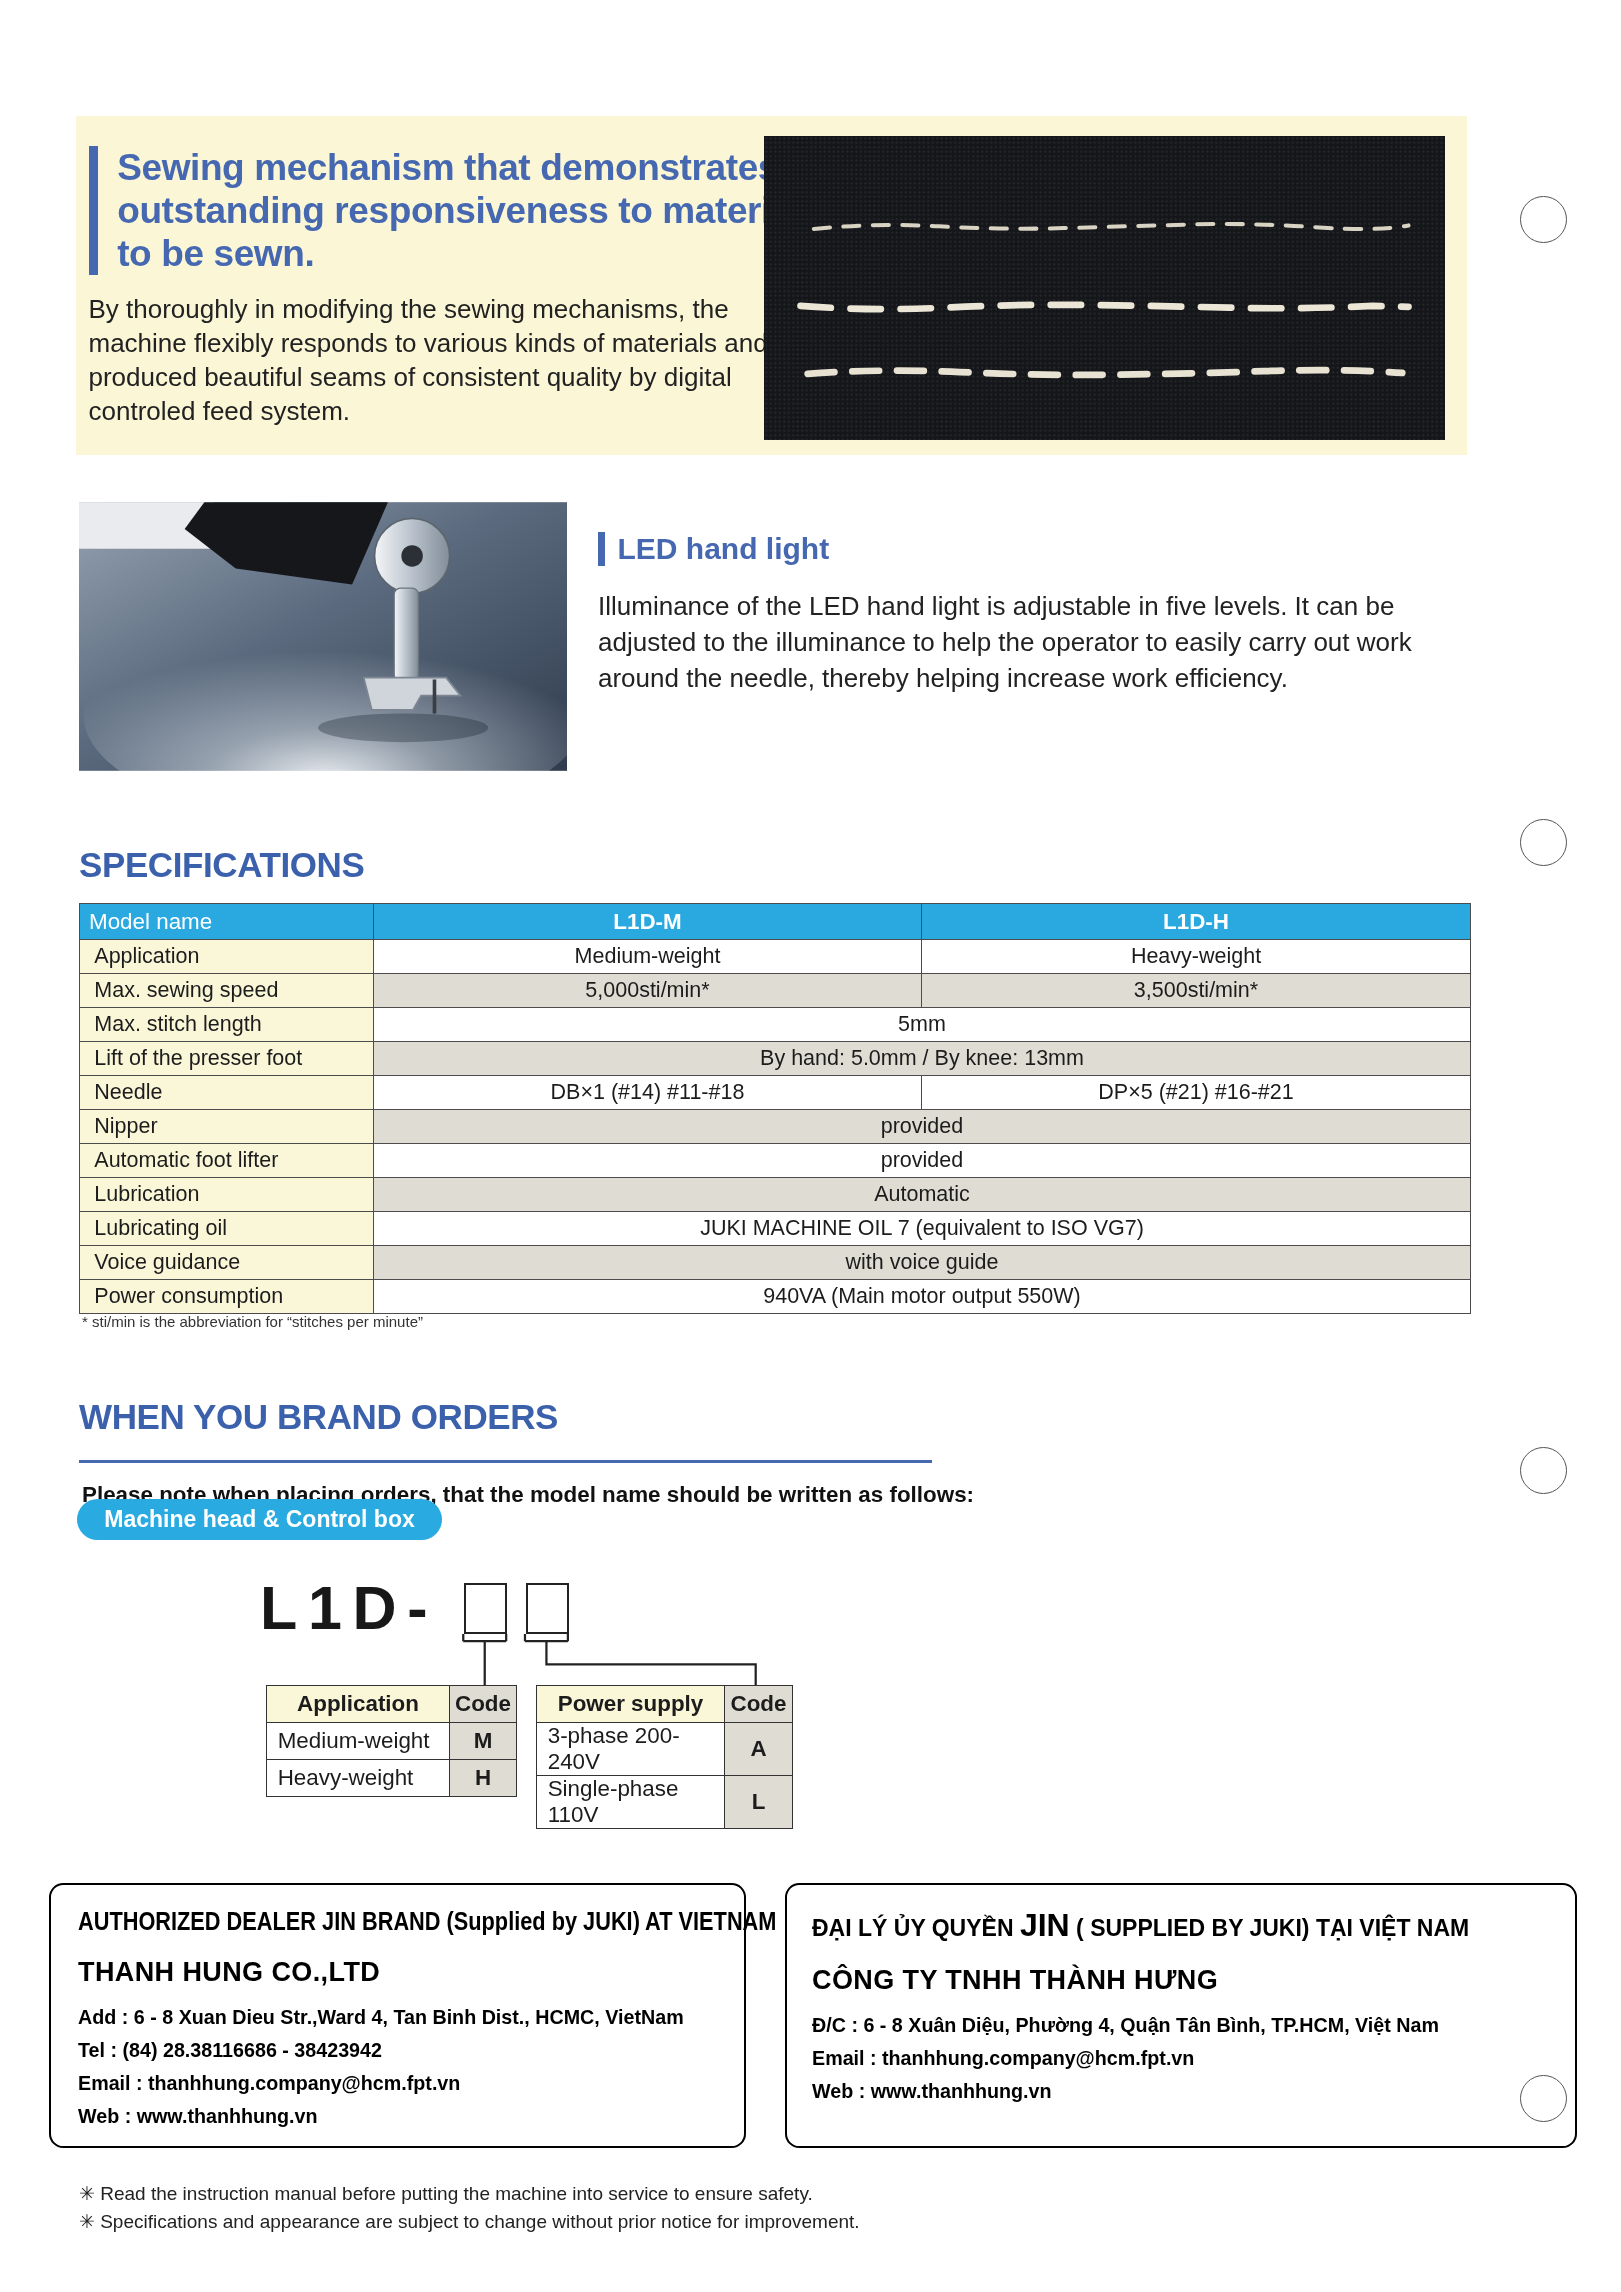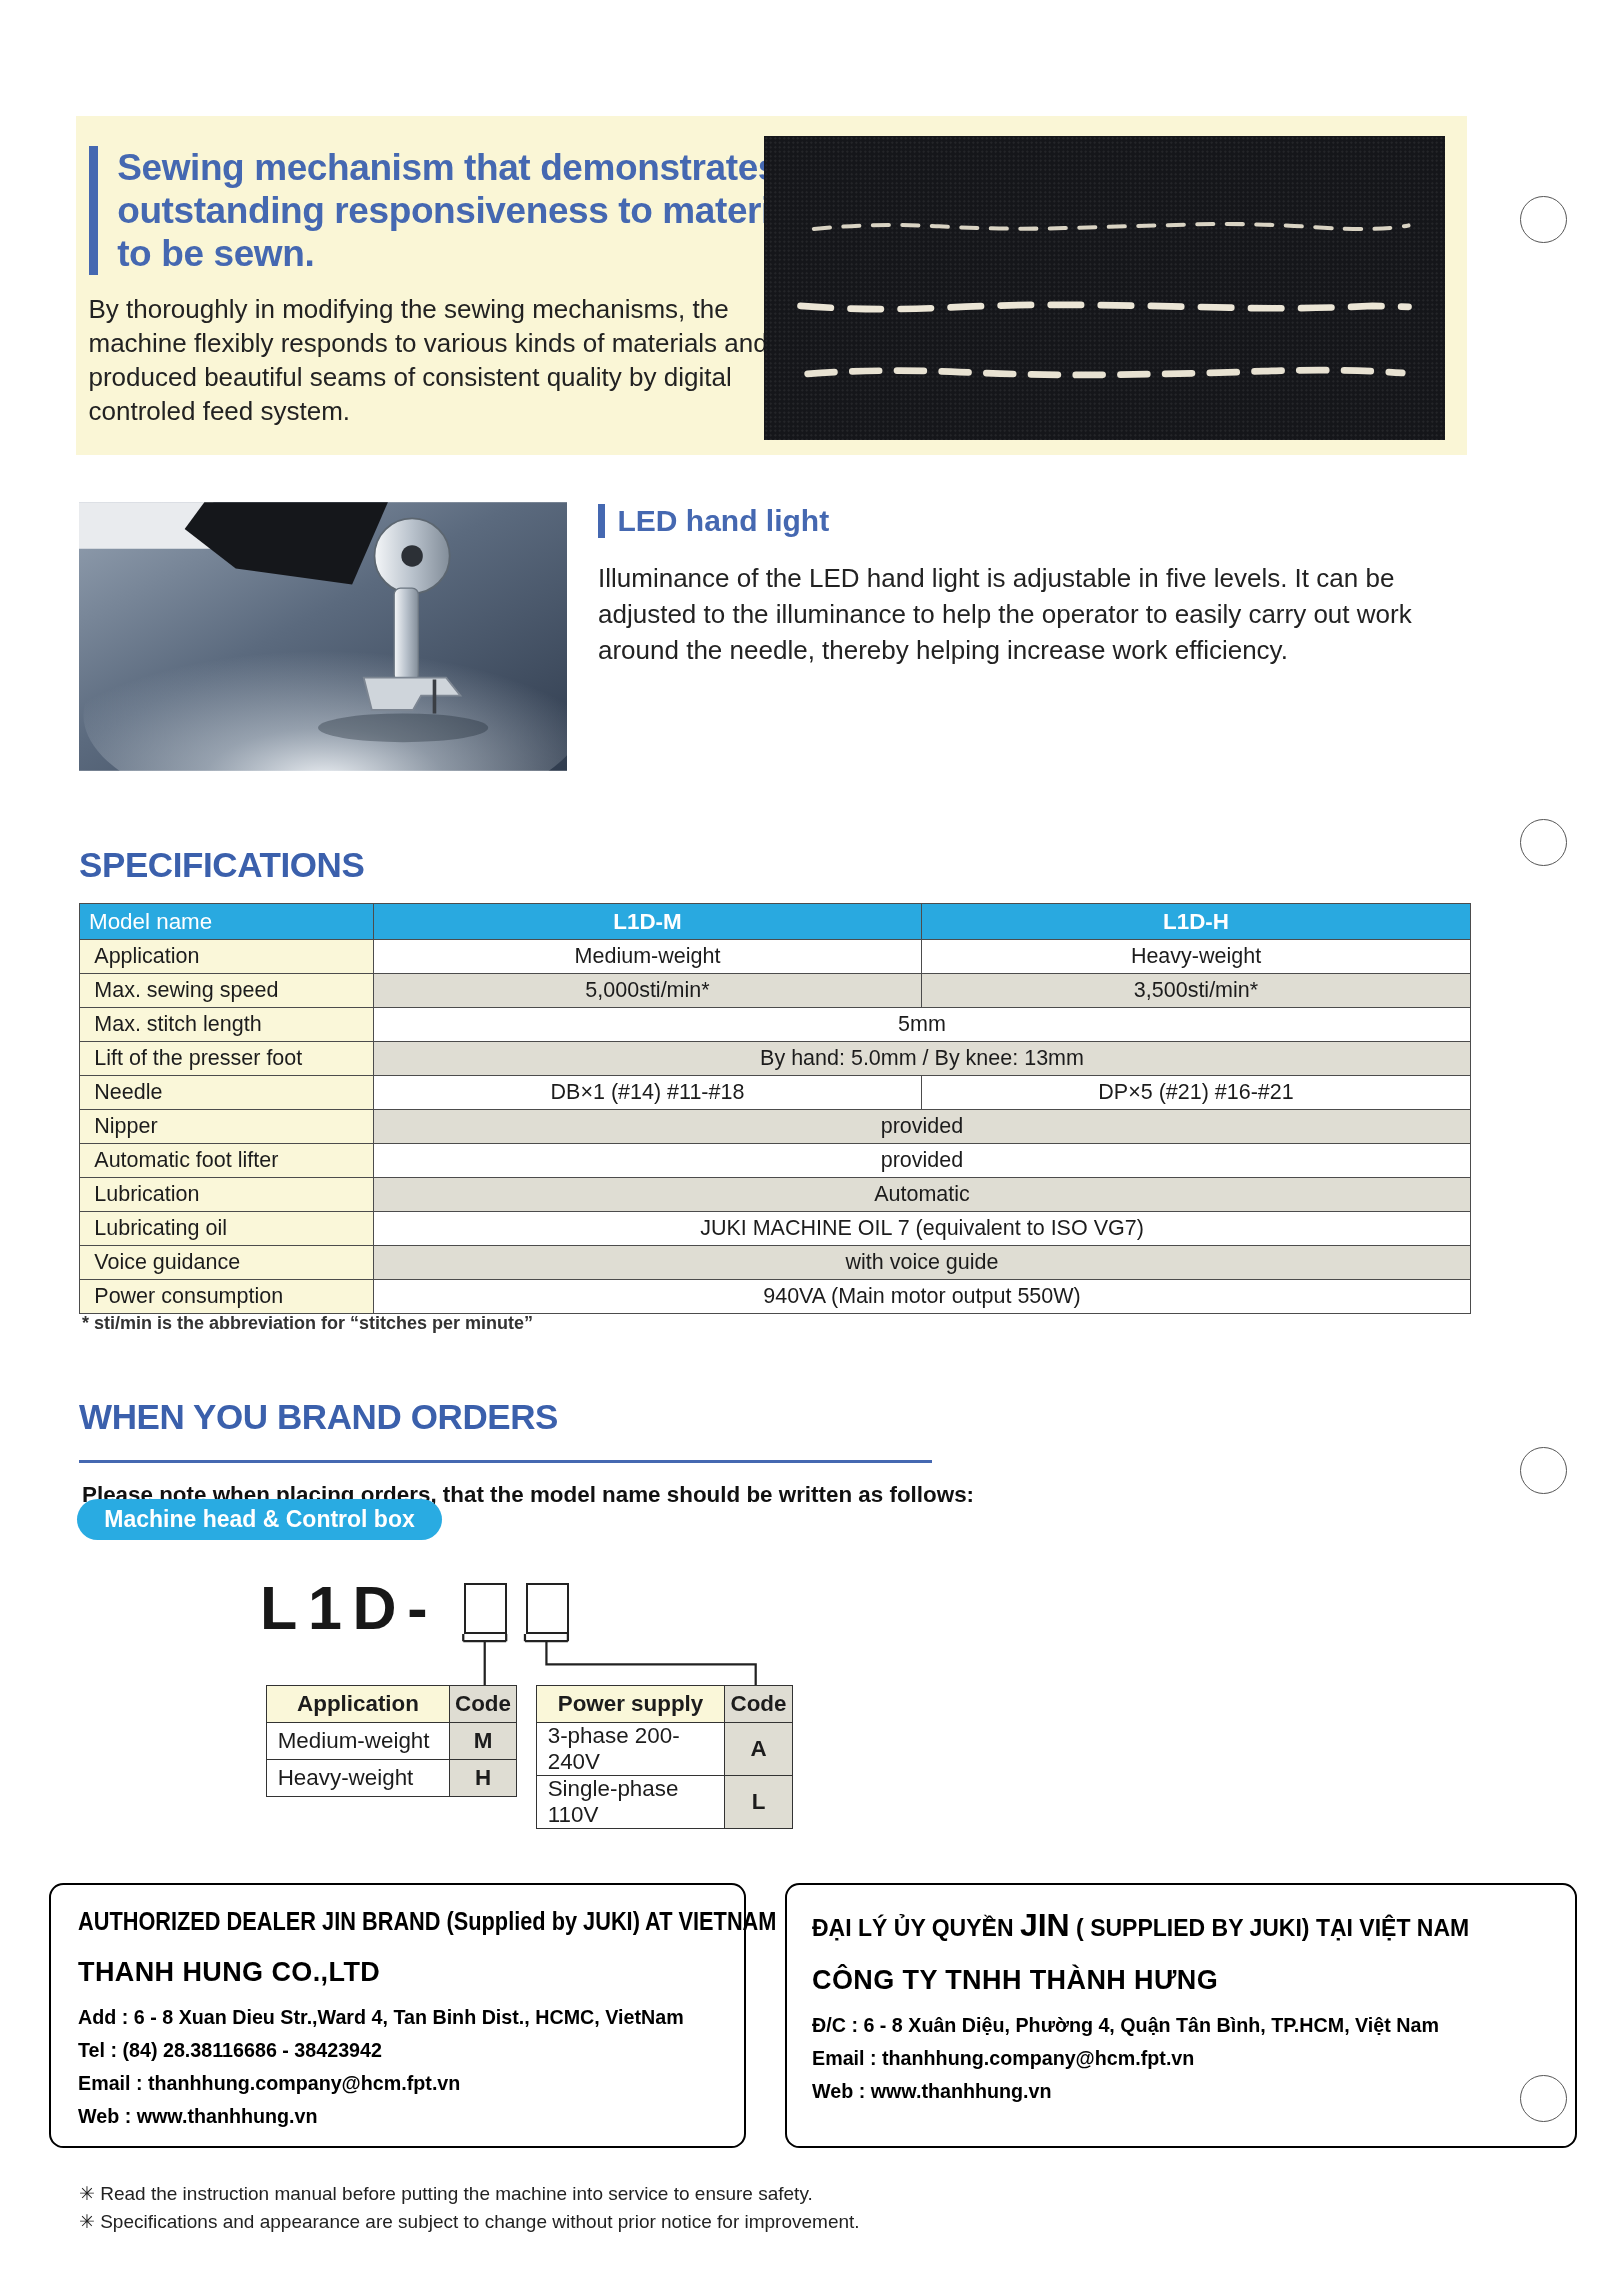--- a/index.html
+++ b/index.html
@@ -14,33 +14,33 @@
     color:#4568b1;font-size:37px;line-height:43px;font-weight:bold;letter-spacing:-0.4px;
   }
   .hero-heading span{display:block;}
   .hero-body{position:absolute;left:12.5px;top:176px;width:690px;font-size:26px;line-height:34px;color:#222;}
   .hero-photo{position:absolute;left:688px;top:19.7px;width:681px;height:304px;background:#15161a;
     background-image:radial-gradient(rgba(255,255,255,0.07) 0.9px, transparent 1.2px);background-size:4.5px 4.5px;}
   .hero-photo svg{display:block;}
   
   .led-photo{position:absolute;left:79px;top:502px;width:488px;height:269px;overflow:hidden;}
   .led-col{position:absolute;left:598px;top:504px;width:887px;}
-  .led-title{border-left:7.2px solid #4568b1;padding-left:12.5px;color:#4568b1;font-size:30px;font-weight:bold;}
+  .led-title{border-left:7.2px solid #4568b1;padding-left:12.5px;color:#4568b1;font-size:30px;font-weight:bold;margin-top:28px;}
   .led-body{margin-top:21.5px;font-size:26px;line-height:36px;color:#222;}
   
   .spec-title{position:absolute;left:79px;top:845px;color:#3b60ac;font-size:35px;font-weight:bold;letter-spacing:-0.4px;}
   .spec-table{position:absolute;left:79px;top:903px;width:1391px;border-collapse:collapse;table-layout:fixed;
     border:1.8px solid #4c4c4c;font-size:21.5px;}
   .spec-table th,.spec-table td{border:0.9px solid #4c4c4c;height:33px;padding:0;}
   .spec-table th{background:#29a9e0;color:#ffffff;font-weight:bold;font-size:22.4px;height:35px;}
   .spec-table th.lblh{text-align:left;padding-left:9px;font-weight:normal;}
   .spec-table td.lbl{background:#faf7d9;text-align:left;padding-left:14.3px;}
   .spec-table td.val{background:#ffffff;text-align:center;}
   .spec-table tr.g td.val{background:#dfddd3;}
-  .spec-footnote{position:absolute;left:82px;top:1313px;font-size:18px;color:#333;font-weight:bold;}
+  .spec-footnote{position:absolute;left:82px;top:1313px;font-size:15px;color:#333;}
   
   .orders-title{position:absolute;left:79px;top:1397px;color:#3b60ac;font-size:35px;font-weight:bold;letter-spacing:-0.4px;}
   .orders-rule{position:absolute;left:79px;top:1460px;width:853px;height:2.7px;background:#4568b1;}
   .orders-note{position:absolute;left:82px;top:1482px;font-size:22.4px;font-weight:bold;color:#111;}
   .badge{position:absolute;left:77px;top:1499px;width:365px;height:41px;background:#29abe2;border-radius:20.6px;
     color:#fff;font-size:23px;font-weight:bold;text-align:center;line-height:41px;}
   .model-code{position:absolute;left:260px;top:1573px;font-size:61px;font-weight:bold;letter-spacing:10.7px;color:#181818;}
   .model-box{position:absolute;top:1583px;width:39px;height:47px;border:2.7px solid #222;background:#fff;}
   .model-box.b1{left:464px;}
   .model-box.b2{left:526px;}

